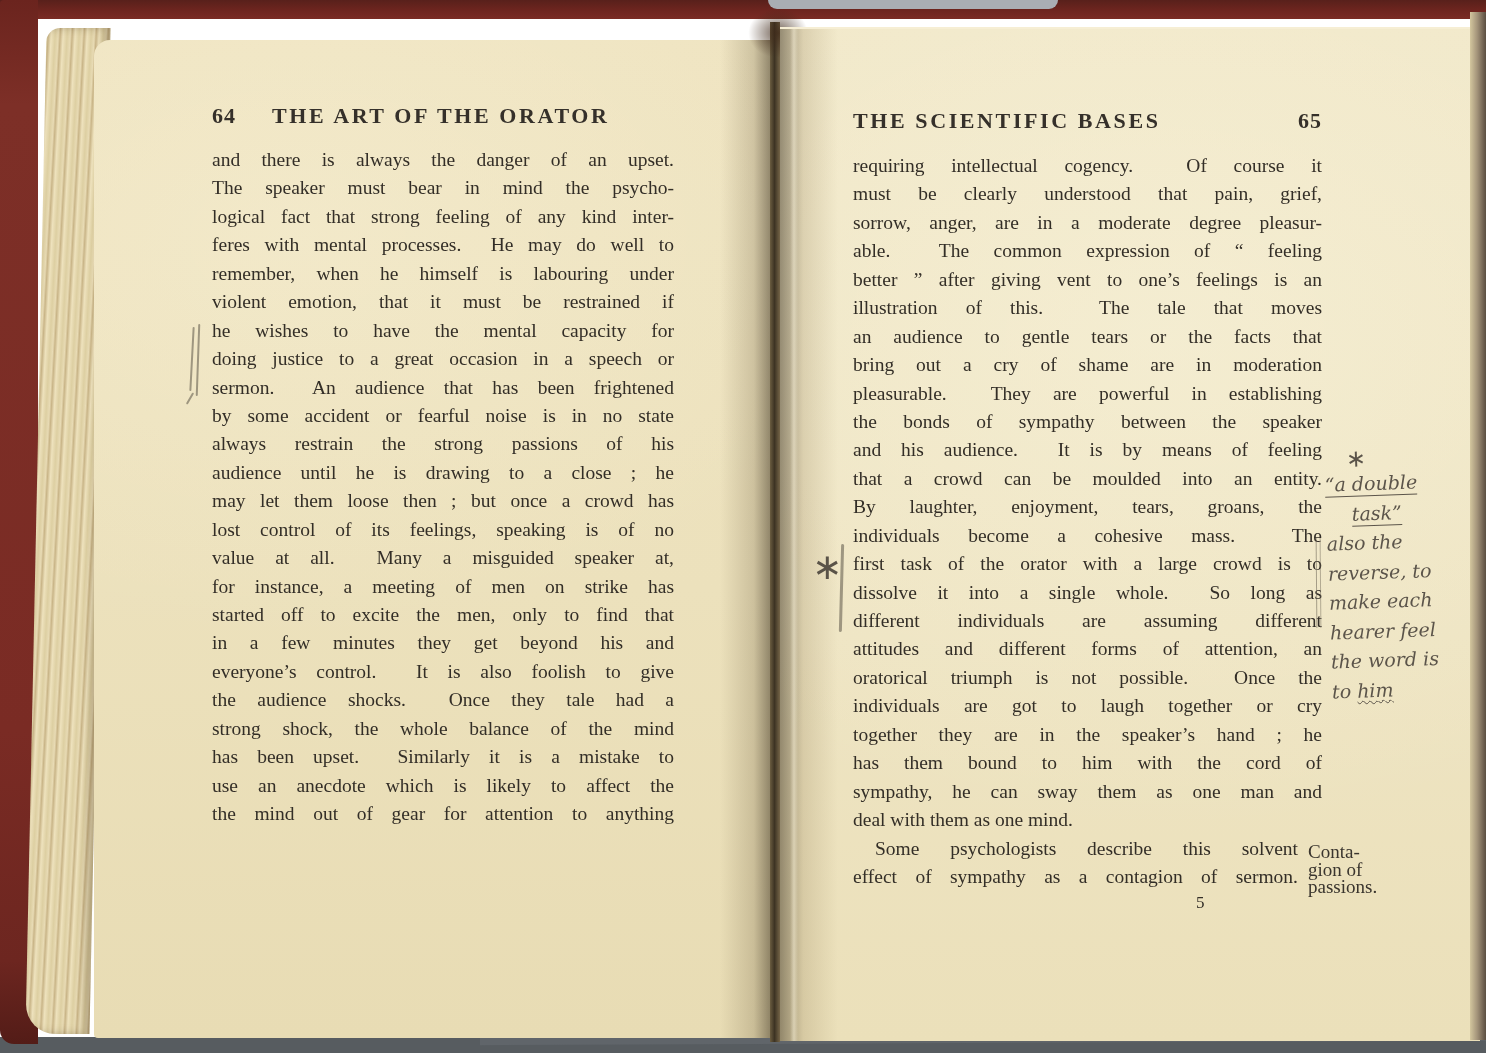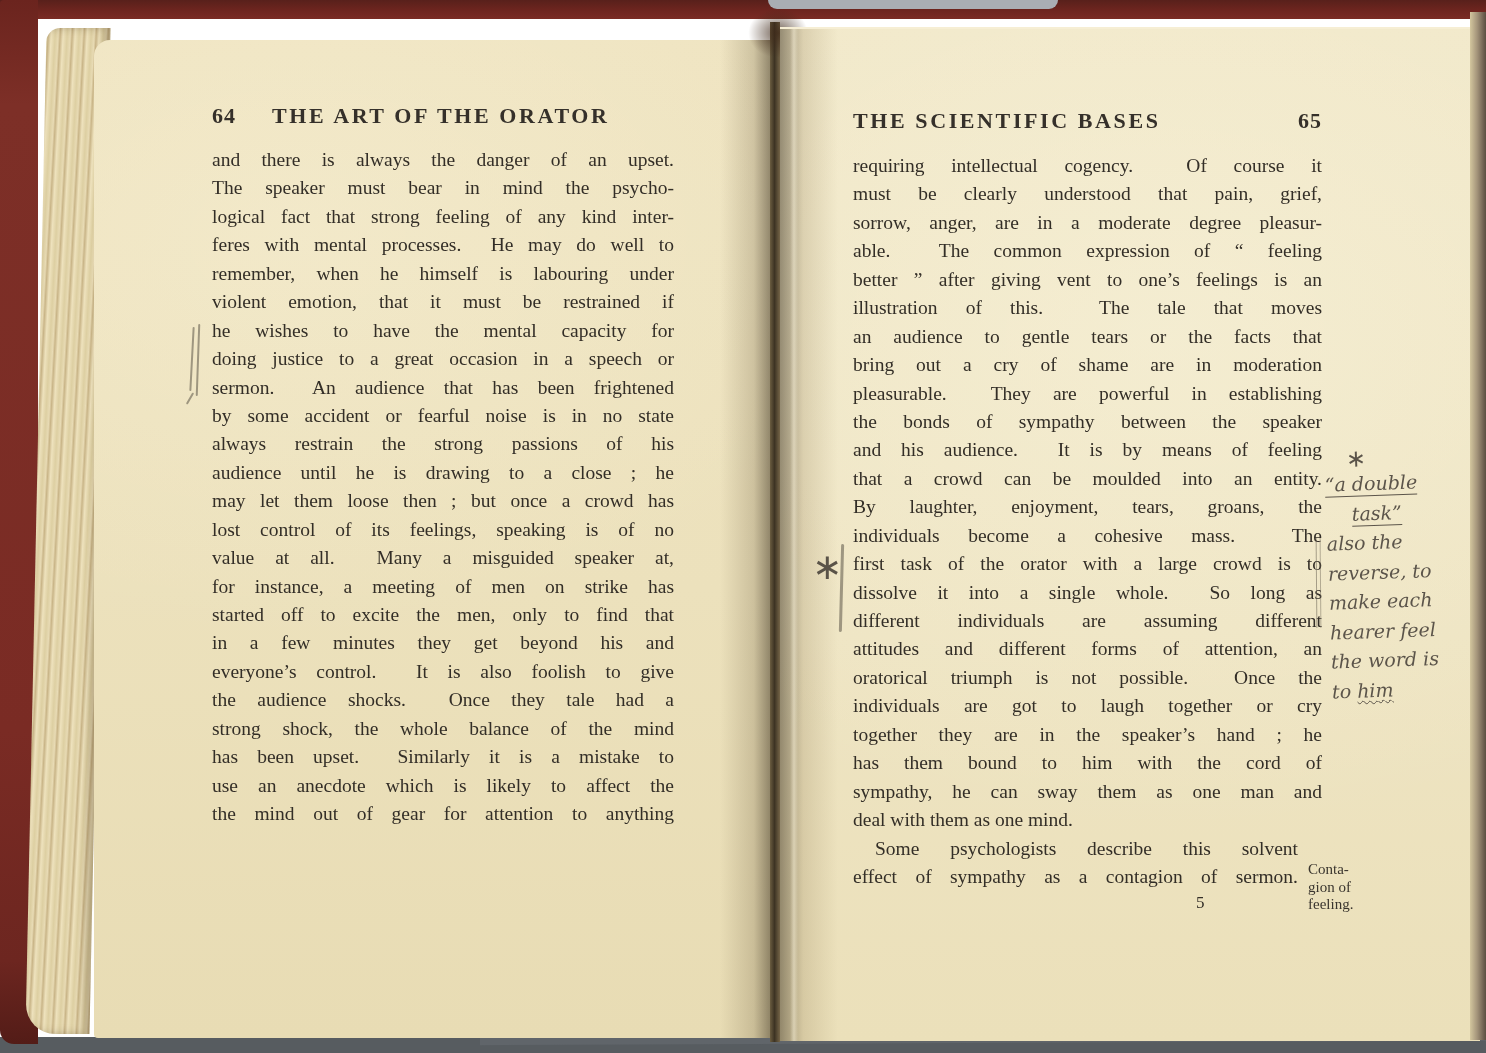--- a/index.html
+++ b/index.html
@@ -61,22 +61,22 @@
 
   .textblock { position:absolute; color:#332e27; font-size:19.5px; }
   .tb-left { left:212px; top:146px; width:462px; }
   .tb-right { left:853px; top:152px; width:469px; }
   .line { height:28.45px; line-height:28.45px; text-align:justify; text-align-last:justify;
     white-space:pre-wrap; overflow:hidden; }
   .line.nojust { text-align-last:left; }
   .line.indent { text-indent:22px; }
   .line.narrow { padding-right:24px; }
 
-  .sidenote { position:absolute; left:1308px; top:861px; width:80px;
-    font-size:15px; line-height:17.5px; color:#3a352e; }
+  .sidenote { position:absolute; left:1308px; top:843px; width:80px;
+    font-size:19px; line-height:17.5px; color:#3a352e; }
   .signature { position:absolute; left:1196px; top:893px; font-size:17px; color:#332e27; }
 
   
   .pencil { position:absolute; background:rgba(104,96,82,.6); width:2px; border-radius:2px; }
   .pm-l1 { left:191px; top:327px; height:64px; transform:rotate(3deg); }
   .pm-l2 { left:197px; top:324px; height:72px; transform:rotate(2deg); }
   .pm-lhook { left:189px; top:392px; height:13px; transform:rotate(30deg); }
   .pm-r-star { position:absolute; left:812px; top:546px; font-size:36px; color:#5a5348;
     font-family:"DejaVu Sans", sans-serif; }
   .pm-r1 { left:840px; top:544px; height:88px; width:2.5px; transform:rotate(1.5deg); }
@@ -172,21 +172,21 @@
       <div class="line">has them bound to him with the cord of</div>
       <div class="line">sympathy, he can sway them as one man and</div>
       <div class="line nojust">deal with them as one mind.</div>
       <div class="line indent narrow">Some psychologists describe this solvent</div>
       <div class="line narrow">effect of sympathy as a contagion of sermon.</div>
     </div>
 
   <div class="sidenote" id="sidenote">
       <div>Conta-</div>
       <div>gion of</div>
-      <div>feeling.</div>
+      <div>passions.</div>
     </div>
   <div class="signature">5</div>
 
   <div class="pencil pm-l1"></div>
   <div class="pencil pm-l2"></div>
   <div class="pencil pm-lhook"></div>
   <div class="pm-r-star">∗</div>
   <div class="pencil pm-r1"></div>
   <div class="pm-r2"></div>
 

